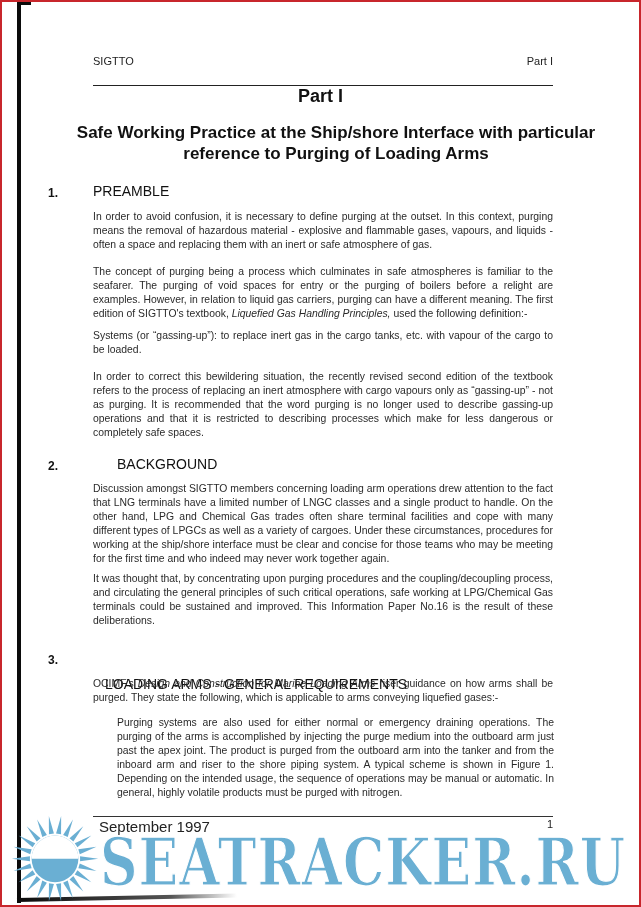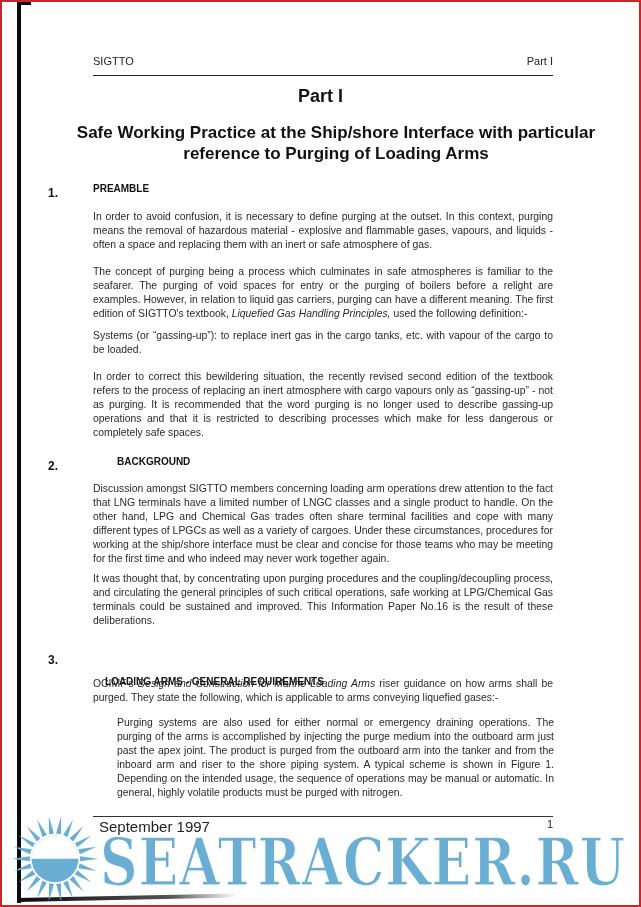--- a/index.html
+++ b/index.html
@@ -25,36 +25,36 @@
     }
     .scan-edge-bottom {
       position: absolute; left: 17px; top: 898px; width: 220px; height: 4px;
       background: linear-gradient(90deg, #0b0b0b, #555 70%, rgba(0,0,0,0));
       transform: rotate(-1.2deg); transform-origin: left;
     }
     .running-header {
       position: absolute; left: 93px; top: 55px; width: 460px;
       font-size: 11px; color: #222;
       border-bottom: 1px solid #222;
-      padding-bottom: 8px;
+      padding-bottom: 18px;
       display: flex; justify-content: space-between; gap: 40px;
     }
     .part-title {
       position: absolute; left: 0; width: 641px; top: 86px;
       text-align: center; font-weight: bold; font-size: 18px; color: #111;
     }
     .doc-title {
       position: absolute; left: 76px; width: 520px; top: 122px;
       text-align: center; font-weight: bold; font-size: 17px; line-height: 21px; color: #111;
     }
     .sec-num {
       position: absolute; left: 48px; font-weight: bold; font-size: 12px; color: #111;
     }
     .sec-head {
-      position: absolute; left: 93px; font-weight: bold; font-size: 10px; color: #111;
+      position: absolute; left: 93px; font-weight: normal; font-size: 14px; color: #111;
     }
     .para {
       position: absolute; left: 93px; width: 460px;
       font-size: 10.4px; line-height: 14px; text-align: justify; color: #2a2a2a;
     }
     .para.indent { left: 117px; width: 437px; }
     .subhead { font-weight: bold; color: #111; display: block; font-size: 10.6px; }
     .footer-line {
       position: absolute; left: 93px; top: 816px; width: 460px;
       border-top: 1px solid #333;

